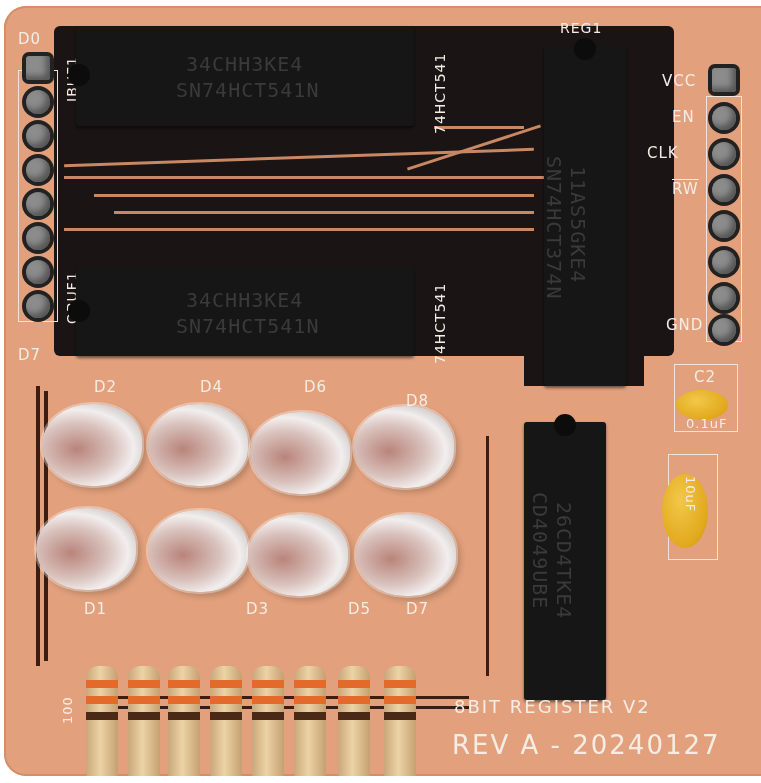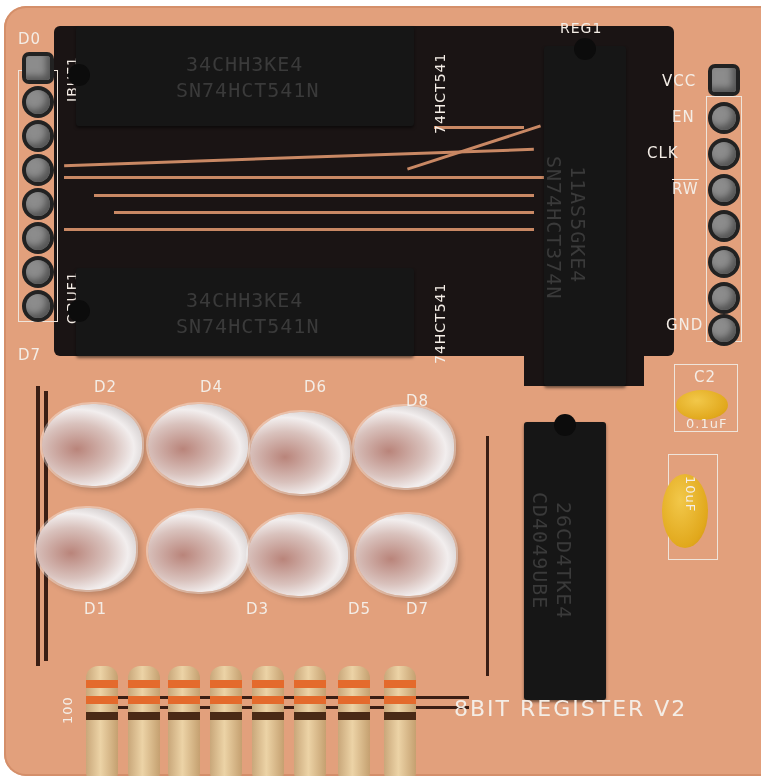--- a/index.html
+++ b/index.html
@@ -161,14 +161,15 @@
       <div class="band" style="top:14px;background:#e46a2c;"></div>
       <div class="band" style="top:30px;background:#e46a2c;"></div>
       <div class="band" style="top:46px;background:#4a2a16;"></div>
     </div>
   <div class="res" style="left:380px;top:660px;">
       <div class="band" style="top:14px;background:#e46a2c;"></div>
       <div class="band" style="top:30px;background:#e46a2c;"></div>
       <div class="band" style="top:46px;background:#4a2a16;"></div>
     </div>
 
-  <div class="silk" style="left:450px;top:690px;font-size:22px;letter-spacing:2px;">8BIT REGISTER V2</div>
+  <div class="silk" style="left:450px;top:690px;font-size:18px;letter-spacing:2px;">8BIT REGISTER V2</div>
+  <div class="silk" style="left:448px;top:724px;font-size:26px;letter-spacing:2px;">REV A - 20240127</div>
 </div>
 
 </body></html>

